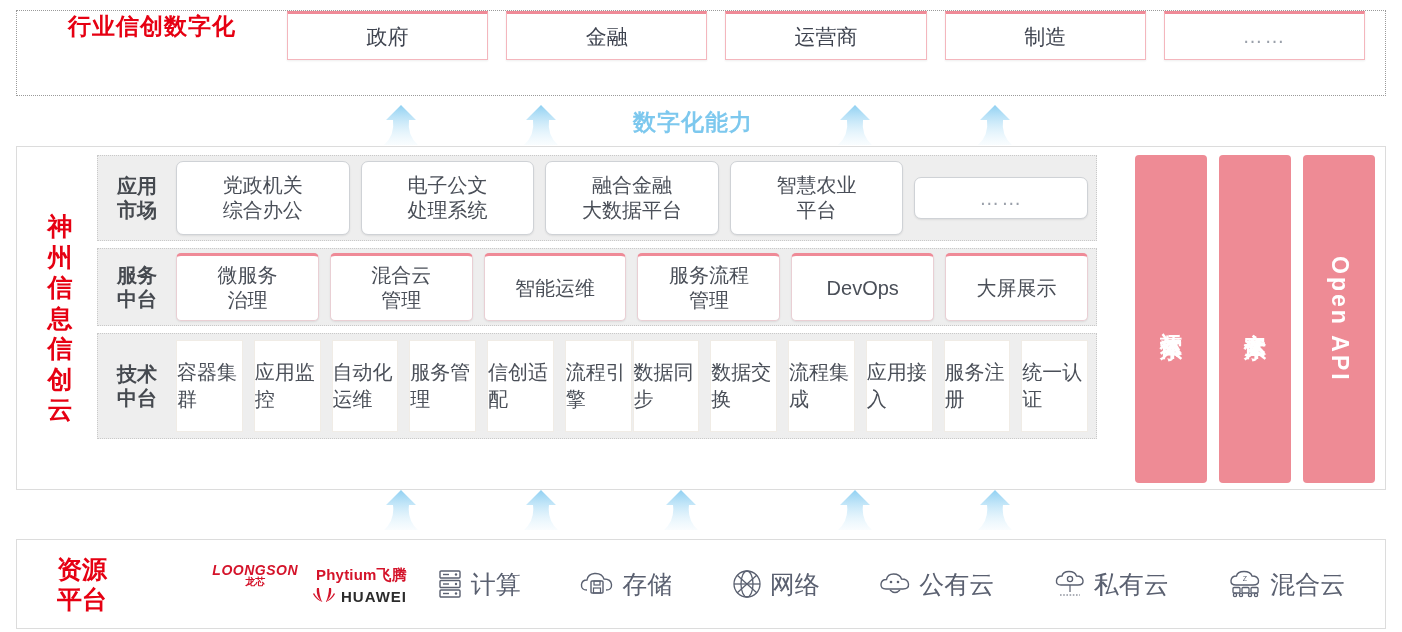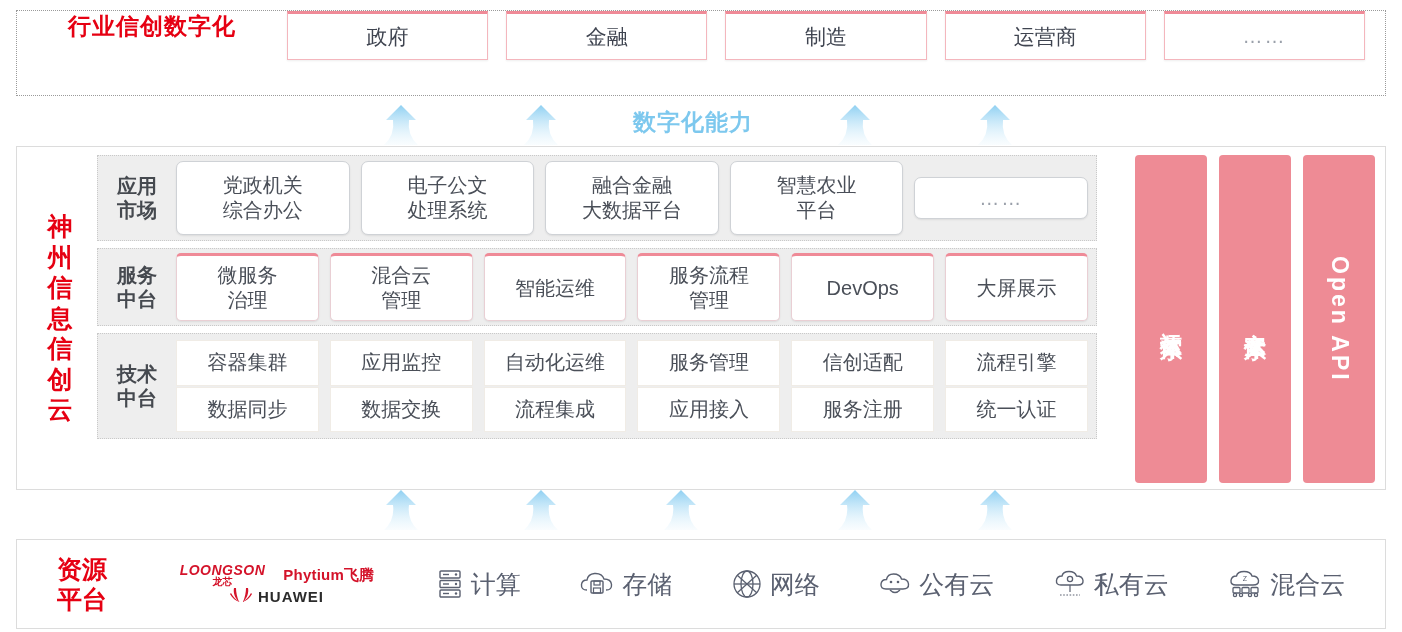--- a/index.html
+++ b/index.html
@@ -102,21 +102,21 @@
   .svc-card{
     flex:1;height:100%;
     background:#fff;border:1px solid #e9cfd4;
     border-top:3px solid #ef8a97;border-radius:5px;
     display:flex;flex-direction:column;align-items:center;justify-content:center;
     font-size:20px;color:#4a4f58;line-height:1.25;
     box-shadow:0 1px 2px rgba(0,0,0,.08);
   }
 
   .tech-grid{
-    flex:1;display:flex;flex-direction:column;gap:1px;padding-left:8px;
+    flex:1;display:flex;flex-direction:row;gap:1px;padding-left:8px;
   }
   .tech-line{flex:1;display:flex;align-items:stretch;gap:11px;}
   .tech-card{
     flex:1;background:#fff;border:1px solid #f0ece6;
     display:flex;align-items:center;justify-content:center;
     font-size:20px;color:#4a4f58;
   }
 
   
   .pillars{
@@ -148,21 +148,21 @@
     position:absolute;left:16px;top:539px;width:1370px;height:90px;
     border:1px solid #dcdcdc;background:#fff;box-sizing:border-box;
     display:flex;align-items:center;
   }
   .res-title{
     width:130px;flex:none;text-align:center;
     color:#e60012;font-weight:bold;font-size:25px;line-height:1.22;
   }
   .res-logos{
     width:260px;flex:none;
-    display:flex;flex-direction:column;align-items:center;justify-content:center;gap:0;
+    display:flex;flex-direction:column;align-items:flex-end;justify-content:center;gap:0;
   }
   .logo-line{display:flex;align-items:center;justify-content:center;gap:18px;}
   .logo-loongson{
     display:flex;flex-direction:column;align-items:center;line-height:1;
   }
   .logo-loongson .en{
     color:#d4132a;font-weight:bold;font-size:14px;font-style:italic;letter-spacing:.5px;
   }
   .logo-loongson .cn{color:#d4132a;font-weight:bold;font-size:10px;}
   .logo-phytium{
@@ -182,22 +182,22 @@
   .res-item svg{display:block;}
 </style>
 </head>
 <body>
 
 <div class="industry-band">
   <div class="industry-title">行业信创数字化</div>
   <div class="industry-boxes">
     <div class="ind-box">政府</div>
     <div class="ind-box">金融</div>
+    <div class="ind-box">运营商</div>
     <div class="ind-box">制造</div>
-    <div class="ind-box">运营商</div>
     <div class="ind-box dots">……</div>
   </div>
 </div>
 
 <div class="arrow-strip-top">
   <div class="cap-label">数字化能力</div>
 
   <svg class="uparrow" style="left:378px" viewBox="0 0 46 40">
     <defs>
         <linearGradient id="ag1" x1="0" y1="1" x2="0" y2="0">

